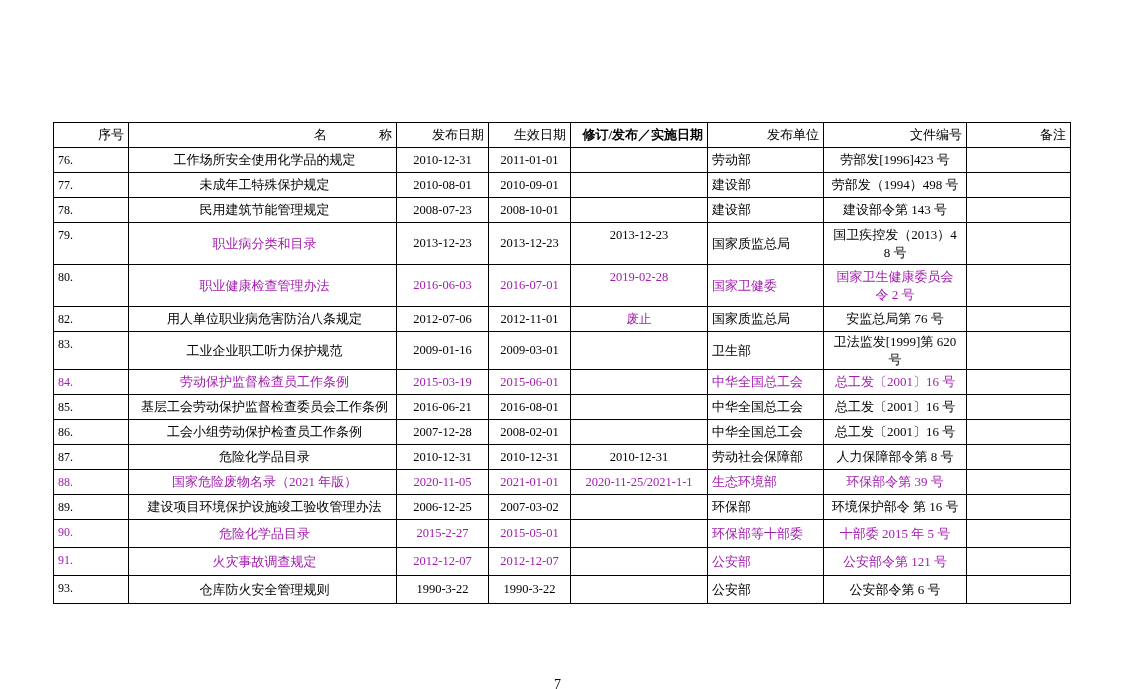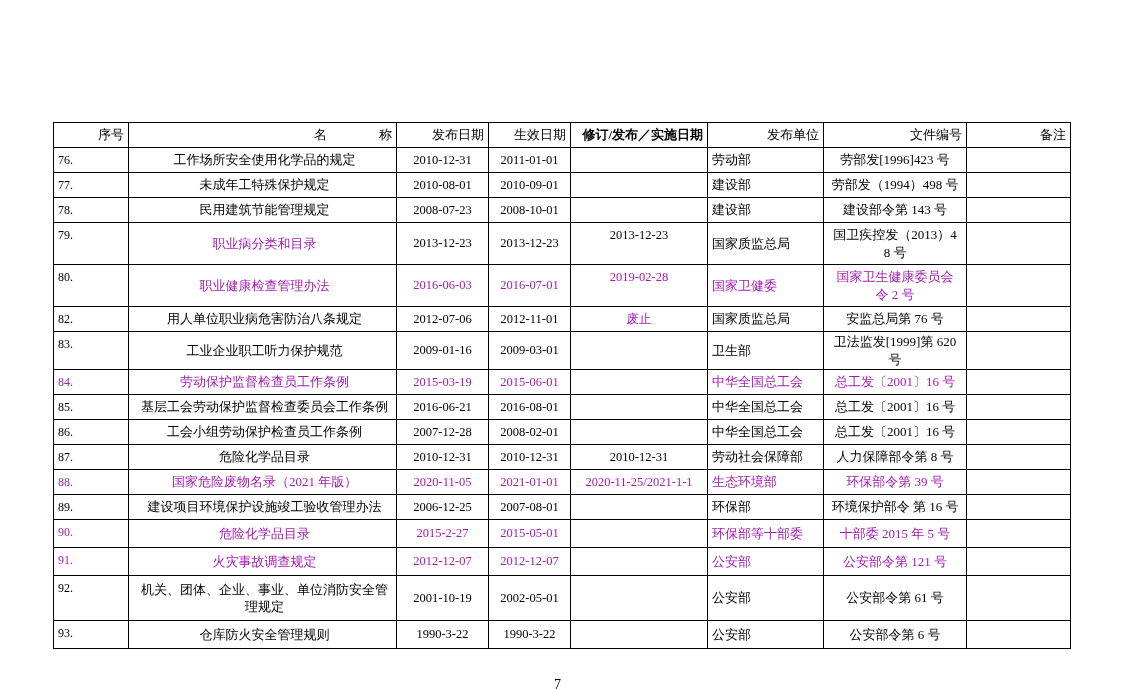--- a/index.html
+++ b/index.html
@@ -199,21 +199,21 @@
         <td class="c-eff red">2021-01-01</td>
         <td class="c-rev red">2020-11-25/2021-1-1</td>
         <td class="c-unit red">生态环境部</td>
         <td class="c-doc red">环保部令第 39 号</td>
         <td class="c-note"></td>
       </tr>
       <tr class="rs">
         <td class="c-no">89.</td>
         <td class="c-name">建设项目环境保护设施竣工验收管理办法</td>
         <td class="c-pub">2006-12-25</td>
-        <td class="c-eff">2007-08-01</td>
+        <td class="c-eff">2007-03-02</td>
         <td class="c-rev"></td>
         <td class="c-unit">环保部</td>
         <td class="c-doc">环境保护部令 第 16 号</td>
         <td class="c-note"></td>
       </tr>
       <tr class="rm">
         <td class="c-no red">90.</td>
         <td class="c-name red">危险化学品目录</td>
         <td class="c-pub red">2015-2-27</td>
         <td class="c-eff red">2015-05-01</td>
@@ -223,30 +223,20 @@
         <td class="c-note"></td>
       </tr>
       <tr class="rm">
         <td class="c-no red">91.</td>
         <td class="c-name red">火灾事故调查规定</td>
         <td class="c-pub red">2012-12-07</td>
         <td class="c-eff red">2012-12-07</td>
         <td class="c-rev"></td>
         <td class="c-unit red">公安部</td>
         <td class="c-doc red">公安部令第 121 号</td>
-        <td class="c-note"></td>
-      </tr>
-      <tr class="rx">
-        <td class="c-no">92.</td>
-        <td class="c-name">机关、团体、企业、事业、单位消防安全管理规定</td>
-        <td class="c-pub">2001-10-19</td>
-        <td class="c-eff">2002-05-01</td>
-        <td class="c-rev"></td>
-        <td class="c-unit">公安部</td>
-        <td class="c-doc">公安部令第 61 号</td>
         <td class="c-note"></td>
       </tr>
       <tr class="rm">
         <td class="c-no">93.</td>
         <td class="c-name">仓库防火安全管理规则</td>
         <td class="c-pub">1990-3-22</td>
         <td class="c-eff">1990-3-22</td>
         <td class="c-rev"></td>
         <td class="c-unit">公安部</td>
         <td class="c-doc">公安部令第 6 号</td>

